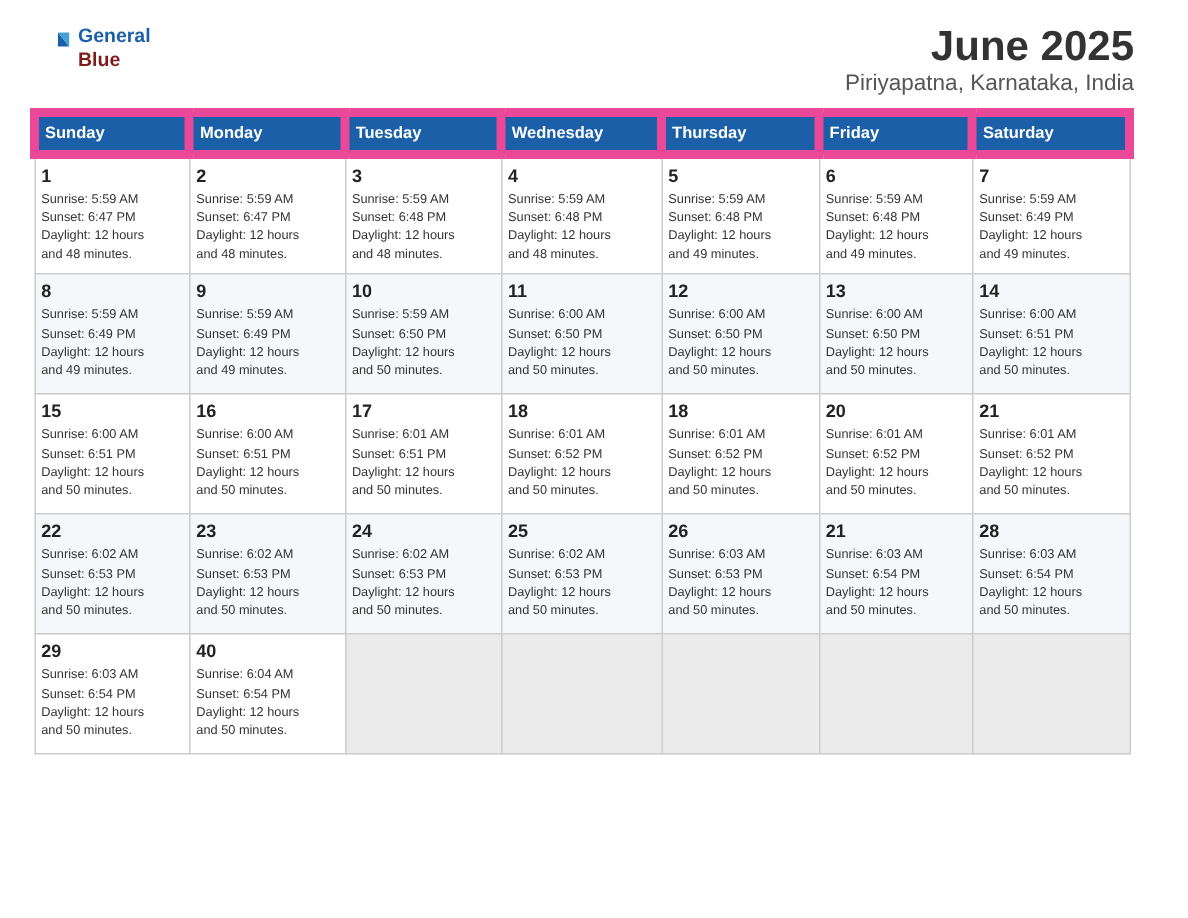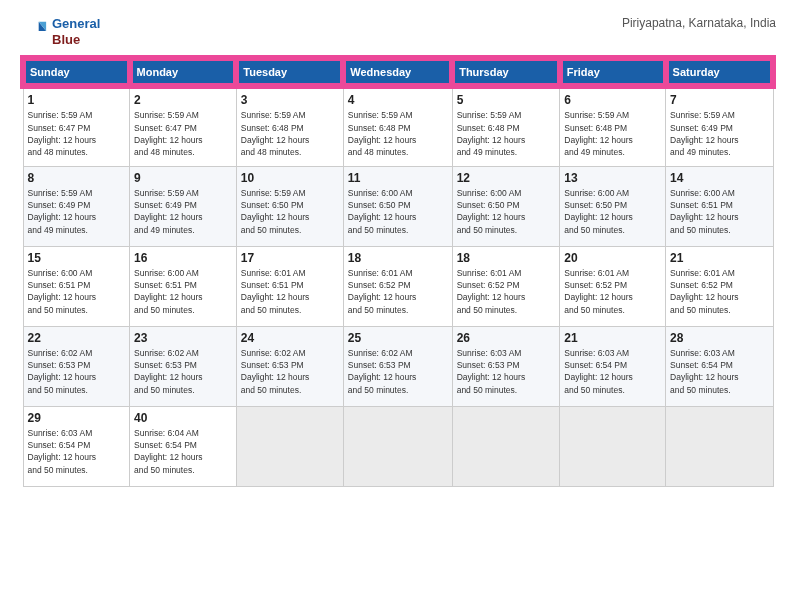--- a/index.html
+++ b/index.html
@@ -7,21 +7,21 @@
       font-family: Arial, sans-serif;
       background: #fff;
       width: 792px;
       height: 612px;
       overflow: hidden;
     }
     .page {
       width: 792px;
       height: 612px;
       background: #fff;
-      padding: 16px 16px 12px 20px;
+      padding: 16px 36px 12px 20px;
     }
     .header {
       display: flex;
       justify-content: space-between;
       align-items: flex-start;
       margin-bottom: 8px;
     }
     .logo {
       display: flex;
       align-items: center;
@@ -43,21 +43,21 @@
     .title-block {
       text-align: right;
     }
     .month-title {
       font-size: 28px;
       font-weight: bold;
       color: #333;
       line-height: 1.1;
     }
     .location {
-      font-size: 12px;
+      font-size: 15px;
       color: #555;
     }
     table {
       width: 100%;
       border-collapse: collapse;
       font-size: 9.5px;
     }
     thead tr th {
       background: #1a5fa8;
       color: #fff;
@@ -105,20 +105,21 @@
         <polygon points="20,4 28,14 20,14" fill="#1a5fa8"></polygon>
         <polygon points="20,4 28,4 28,14" fill="#4a9fd4"></polygon>
         <rect x="0" y="4" width="20" height="22" fill="none"></rect>
       </svg>
       <div class="logo-text">
         <div><span>General</span></div>
         <div style="color:#7f1d1d;">Blue</div>
       </div>
     </div>
     <div class="title-block">
+      <div class="month-title">June 2025</div>
       <div class="location">Piriyapatna, Karnataka, India</div>
     </div>
   </div>
 
   <table>
     <thead>
       <tr id="thead-row">
           <th>Sunday</th>
           <th>Monday</th>
           <th>Tuesday</th>

